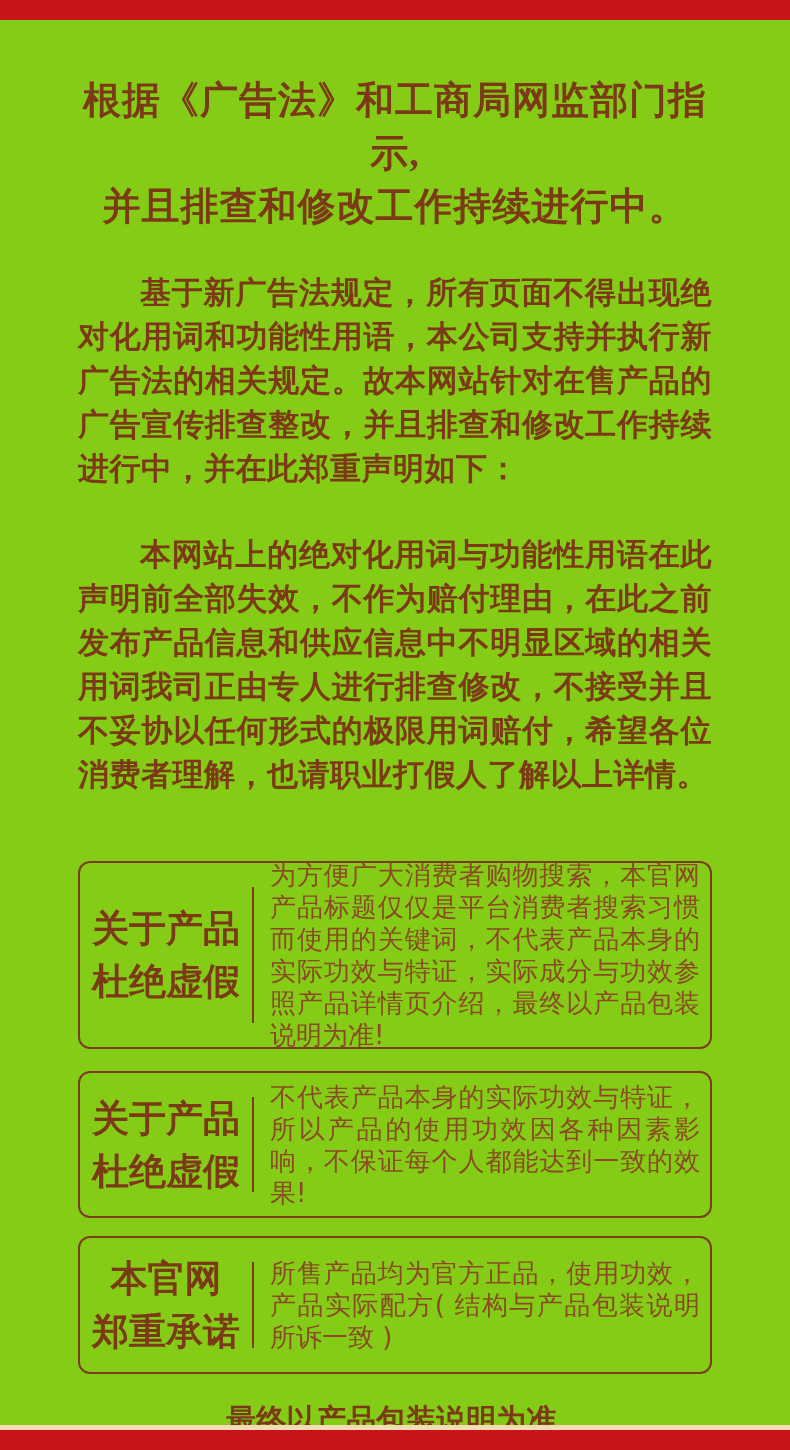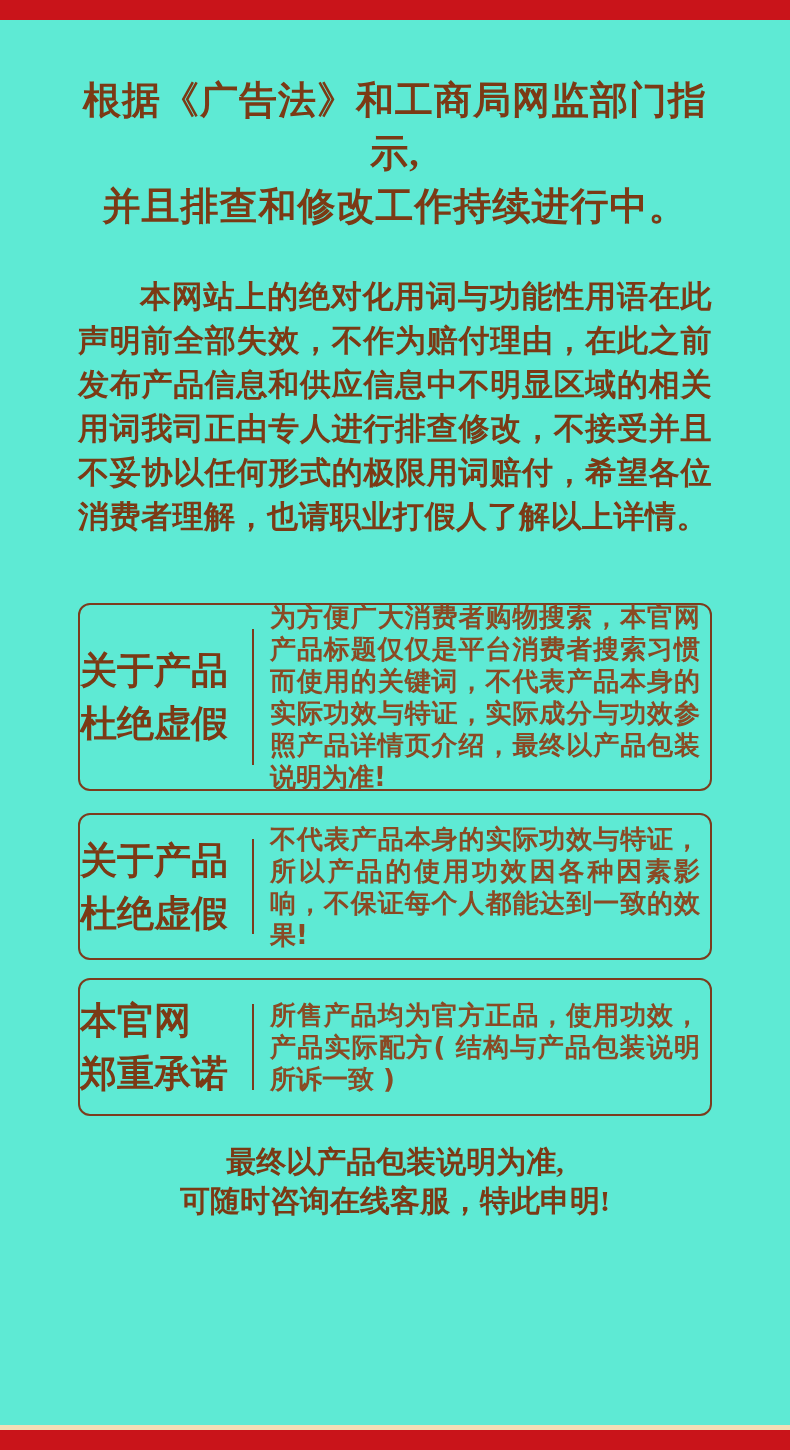--- a/index.html
+++ b/index.html
@@ -2,21 +2,21 @@
 <html><head>
 <meta charset="utf-8">
 <style>
   * { margin: 0; padding: 0; box-sizing: border-box; }
   html, body { background: #F2D8AB; }
   body { width: 790px; }
   .page {
     position: relative;
     width: 790px;
     height: 1450px;
-    background: #5eead4;
+    background: #84cc16;
     overflow: hidden;
     font-family: "Liberation Serif", "DejaVu Serif", serif;
     color: #7B3A15;
   }
   .accent-bar {
     position: absolute;
     left: 0;
     width: 100%;
     height: 20px;
     background: #C9141A;
@@ -61,39 +61,40 @@
     align-items: center;
     border: 2px solid #7C3C1E;
     border-radius: 12px;
   }
   .notice-box.b1 { margin-top: 64px; height: 188px; }
   .notice-box.b2 { margin-top: 22px; height: 147px; }
   .notice-box.b3 { margin-top: 18px; height: 138px; }
   .box-label {
     width: 172px;
     flex-shrink: 0;
+    text-align: center;
     font-size: 37px;
     line-height: 53px;
     font-weight: bold;
   }
   .box-divider {
     width: 2px;
     align-self: stretch;
     margin: 24px 0;
     background: #7C3C1E;
   }
   .box-body {
     flex: 1;
     padding: 0 10px 0 16px;
     font-family: "DejaVu Sans", "Liberation Sans", sans-serif;
     font-size: 26px;
     line-height: 32px;
     color: #8A4A24;
     text-align: justify;
-    font-weight: 700;
+    font-weight: 400;
   }
   .footer-note {
     margin-top: 26px;
     text-align: center;
     font-size: 30px;
     line-height: 39px;
     font-weight: bold;
   }
 </style>
 </head>
@@ -103,20 +104,21 @@
 
   <div class="accent-bar top"></div>
 
   <div class="content">
 
     <h1 class="page-title">
       <span>根据《广告法》和工商局网监部门指示,</span><br>
       <span>并且排查和修改工作持续进行中。</span>
     </h1>
 
+    <p class="para first">基于新广告法规定，所有页面不得出现绝对化用词和功能性用语，本公司支持并执行新广告法的相关规定。故本网站针对在售产品的广告宣传排查整改，并且排查和修改工作持续进行中，并在此郑重声明如下：</p>
 
     <p class="para second">本网站上的绝对化用词与功能性用语在此声明前全部失效，不作为赔付理由，在此之前发布产品信息和供应信息中不明显区域的相关用词我司正由专人进行排查修改，不接受并且不妥协以任何形式的极限用词赔付，希望各位消费者理解，也请职业打假人了解以上详情。</p>
 
     <div class="notice-box b1">
       <div class="box-label">
         <span>关于产品</span><br>
         <span>杜绝虚假</span>
       </div>
       <div class="box-divider"></div>
       <div class="box-body">为方便广大消费者购物搜索，本官网产品标题仅仅是平台消费者搜索习惯而使用的关键词，不代表产品本身的实际功效与特证，实际成分与功效参照产品详情页介绍，最终以产品包装说明为准!</div>

